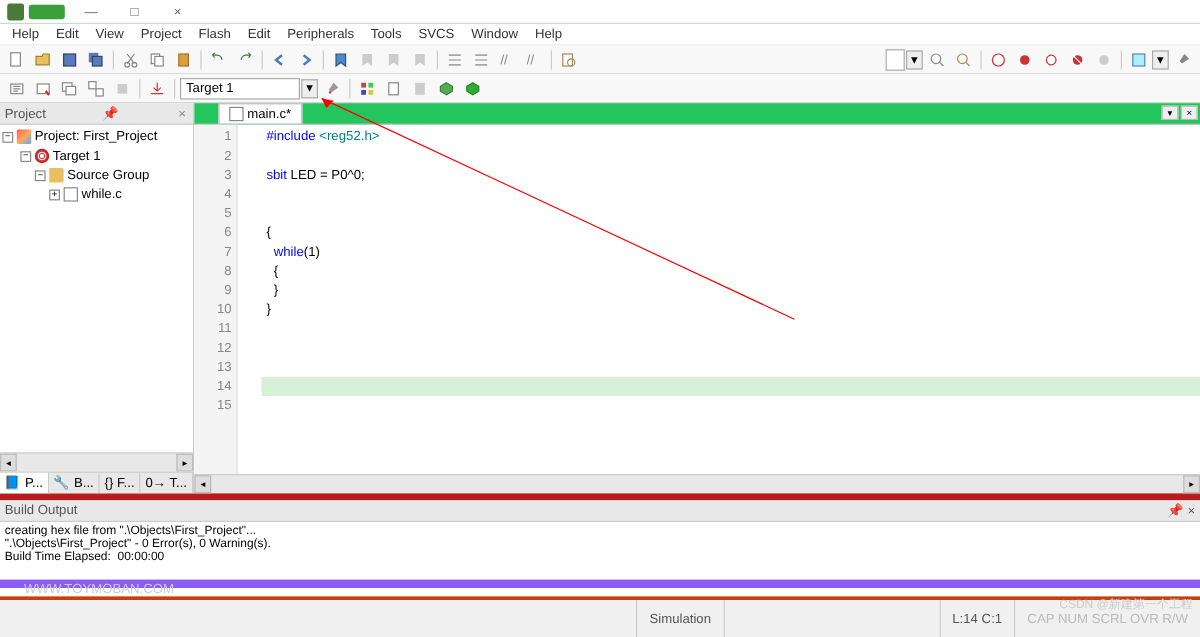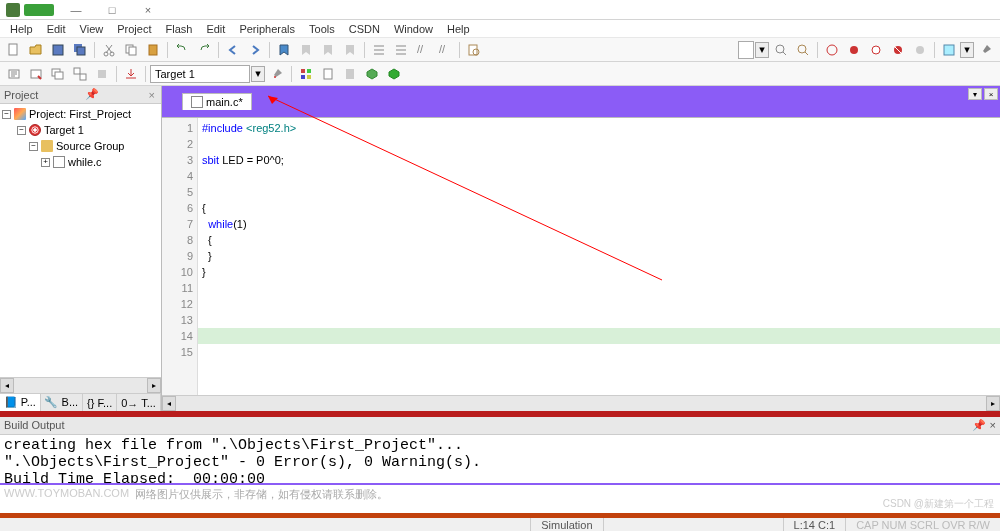--- a/index.html
+++ b/index.html
@@ -30,39 +30,39 @@
 .tgt-icon { background: radial-gradient(circle,#fff 20%,#d33 30%,#fff 45%,#d33 55%); border-radius: 50%; border:1px solid #a22; }
 .fld-icon { background: #e8c060; border-radius: 1px; }
 .file-icon { background: #fff; border: 1px solid #888; position: relative; }
 .hscroll { height: 16px; background: #e8e8e8; border-top: 1px solid #ccc; display: flex; }
 .hscroll .btn { width: 14px; background: #ddd; border: 1px solid #bbb; display:flex; align-items:center; justify-content:center; font-size:8px; }
 .hscroll .track { flex: 1; }
 .panel-tabs { height: 18px; display: flex; background: #e8e8e8; border-top: 1px solid #ccc; }
 .panel-tab { padding: 2px 4px; border-right: 1px solid #ccc; display: flex; align-items: center; gap: 2px; }
 .panel-tab.active { background: #fff; }
 .editor-area { flex: 1; display: flex; flex-direction: column; position: relative; }
-.editor-tabs { height: 32px; background: #8b5cf6; border-bottom: 1px solid #bbb; display: flex; align-items: center; padding-left: 20px; }
+.editor-tabs { height: 18px; background: #22c55e; border-bottom: 1px solid #bbb; display: flex; align-items: center; padding-left: 20px; }
 .editor-tab { background: #fff; border: 1px solid #bbb; border-bottom: none; padding: 2px 8px; display: flex; align-items: center; gap: 3px; }
 .editor-controls { position: absolute; right: 2px; top: 2px; display: flex; gap: 2px; }
 .editor-controls span { width: 14px; height: 12px; background: #eee; border: 1px solid #bbb; font-size: 8px; display:flex; align-items:center; justify-content:center; }
 .code-area { flex: 1; background: #fff; display: flex; font-family: Consolas, monospace; font-size: 12px; position: relative; }
 .gutter { width: 36px; background: #f4f4f4; border-right: 1px solid #ddd; text-align: right; padding: 2px 4px 2px 0; color: #888; line-height: 16px; }
-.code-lines { flex: 1; padding: 2px 4px; line-height: 16px; position: relative; }
+.code-lines { flex: 1; padding: 2px 4px; line-height: 16px; position: relative; margin-left: 20px; }
 .code-lines .line { height: 16px; white-space: pre; }
 .line-hl { position: absolute; left: 0; right: 0; height: 16px; background: #d8f0d8; z-index: 0; }
 .code-lines .line span, .code-lines .line { position: relative; z-index: 1; }
 .kw-blue { color: #0000ff; }
 .kw-green { color: #008000; }
 .str-green { color: #008080; }
 .annotation-line { position: absolute; pointer-events: none; z-index: 10; }
 .build-output { border-top: 6px solid #b91c1c; }
 .build-header { height: 18px; background: #e8e8e8; padding: 2px 4px; display: flex; justify-content: space-between; color: #555; border-bottom: 1px solid #ccc; }
-.build-text { height: 48px; padding: 2px 4px; font-family: Liberation Mono, monospace; font-size: 15px; white-space: pre; overflow: auto; background: #fff; }
-.footer-caption { height: 16px; color: #aaa; padding: 2px 4px; display: flex; align-items: flex-start; gap: 6px; border-top: 2px solid #8b5cf6; }
-.statusbar { position: absolute; bottom: 0; left: 0; right: 0; height: 18px; background: #f0f0f0; border-top: 5px solid #c2410c; display: flex; align-items: center; }
+.build-text { height: 48px; padding: 2px 4px; font-family: Liberation Sans, sans-serif; font-size: 10px; white-space: pre; overflow: auto; background: #fff; }
+.footer-caption { height: 16px; color: #aaa; padding: 2px 20px; display: flex; align-items: flex-end; gap: 6px; border-top: 7px solid #8b5cf6; }
+.statusbar { position: absolute; bottom: 0; left: 0; right: 0; height: 34px; background: #f0f0f0; border-top: 3px solid #c2410c; display: flex; align-items: center; }
 .statusbar .cell { border-left: 1px solid #ccc; padding: 0 10px; height: 100%; display: flex; align-items: center; color: #555; }
 .statusbar .spacer { flex: 1; }
 .statusbar .faded { color: #bbb; }
 svg.ico { width: 14px; height: 14px; }
 </style>
 </head>
 <body>
 
 <div class="titlebar">
   <span class="icon"></span>
@@ -76,21 +76,21 @@
 
 <div class="menubar">
   <span>Help</span>
   <span>Edit</span>
   <span>View</span>
   <span>Project</span>
   <span>Flash</span>
   <span>Edit</span>
   <span>Peripherals</span>
   <span>Tools</span>
-  <span>CSDN</span>
+  <span>SVCS</span>
   <span>Window</span>
   <span>Help</span>
 </div>
 
 <div class="toolbar1">
   <span class="tbtn">
       <svg class="ico">
         <rect x="2" y="1" width="8" height="11" fill="#fff" stroke="#888"></rect>
       </svg>
     </span>
@@ -446,21 +446,20 @@
       <span class="x">×</span>
     </span>
   </div>
   <div class="build-text">creating hex file from ".\Objects\First_Project"...
 ".\Objects\First_Project" - 0 Error(s), 0 Warning(s).
 Build Time Elapsed:  00:00:00</div>
 </div>
 
 <div class="footer-caption">
   <span style="color:#ccc">WWW.TOYMOBAN.COM</span>
-  <span style="color:#aaa">网络图片仅供展示，非存储，如有侵权请联系删除。</span>
 </div>
 
 <div class="statusbar">
   <div class="spacer"></div>
   <div class="cell">Simulation</div>
   <div class="cell" style="width:180px"></div>
   <div class="cell">L:14 C:1</div>
   <div class="cell faded">CAP  NUM  SCRL  OVR  R/W</div>
 </div>
 <div style="position:absolute; right:6px; bottom:20px; color:#ccc; font-size:10px">CSDN @新建第一个工程</div>

